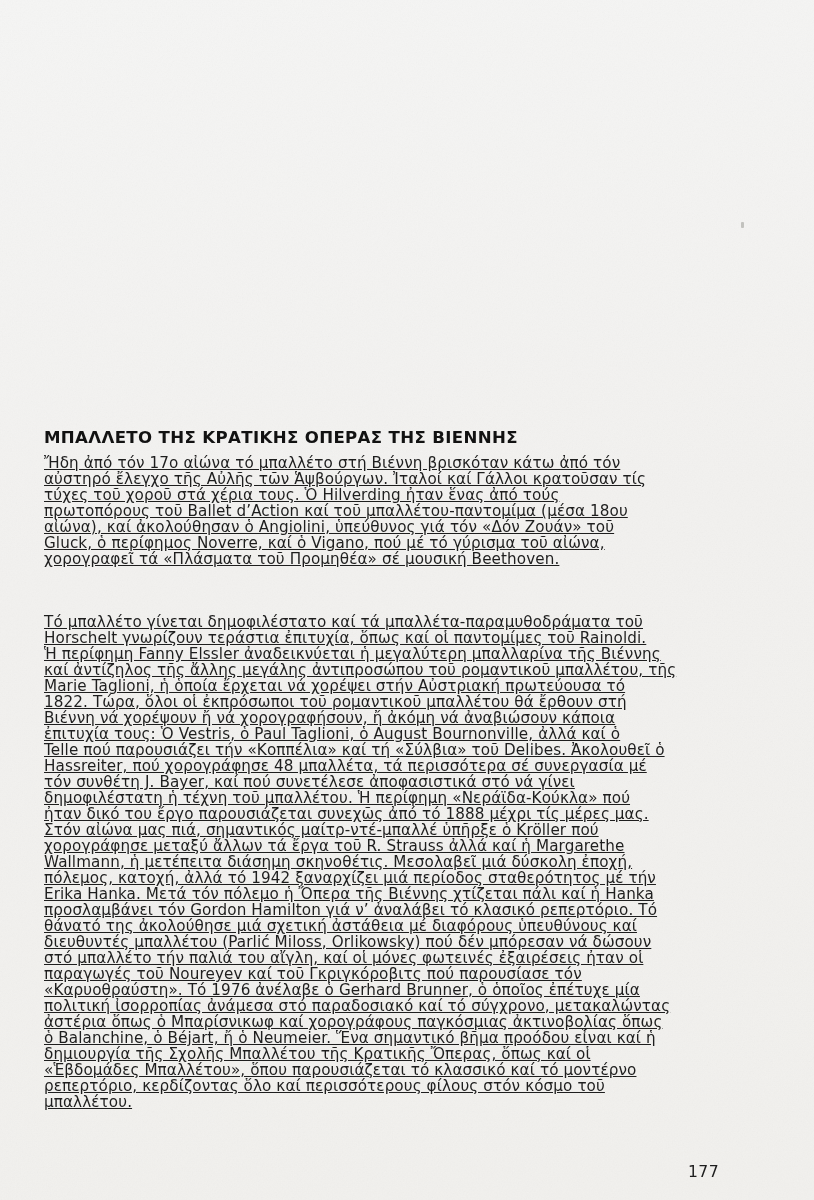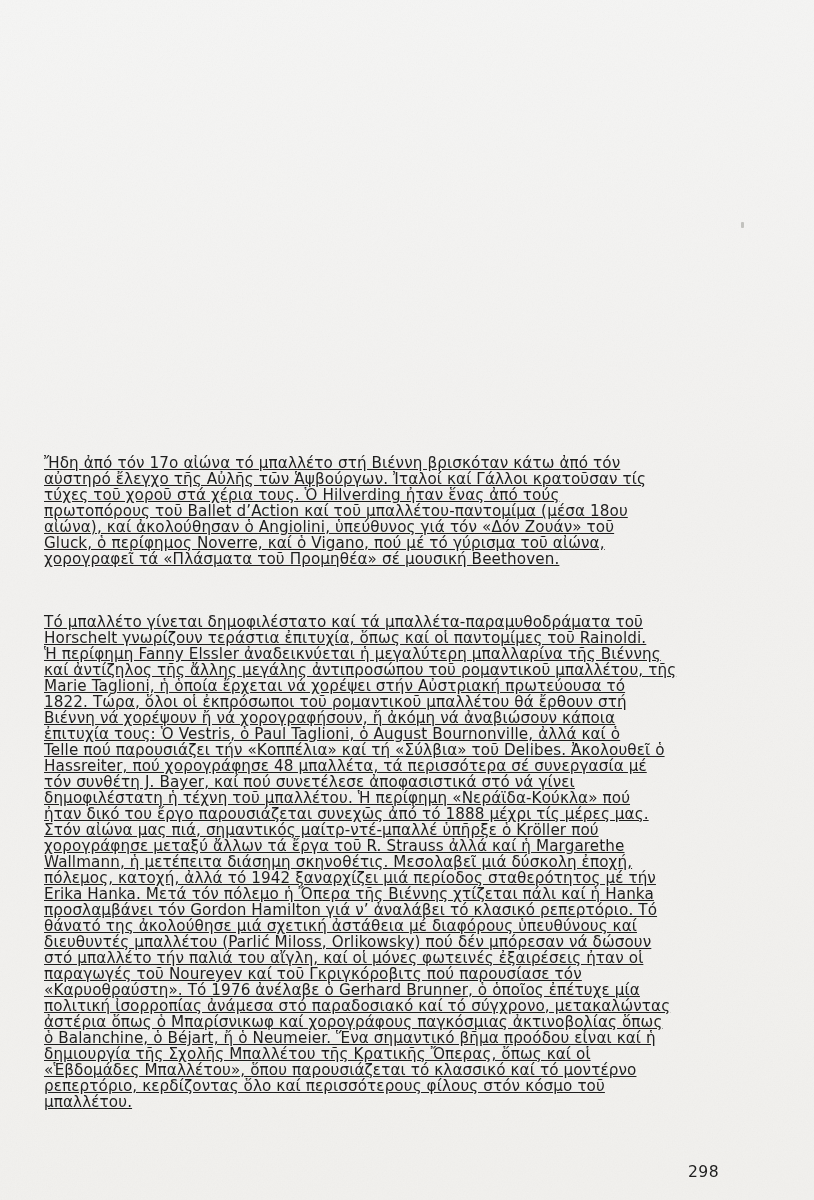--- a/index.html
+++ b/index.html
@@ -86,20 +86,21 @@
   <svg class="grain" xmlns="http://www.w3.org/2000/svg">
     <filter id="noise">
       <feTurbulence type="fractalNoise" baseFrequency="0.8" numOctaves="2" stitchTiles="stitch"></feTurbulence>
       <feColorMatrix type="saturate" values="0"></feColorMatrix>
     </filter>
     <rect width="100%" height="100%" filter="url(#noise)"></rect>
   </svg>
 
   <div class="speck"></div>
 
+  <h1 class="heading">ΜΠΑΛΛΕΤΟ ΤΗΣ ΚΡΑΤΙΚΗΣ ΟΠΕΡΑΣ ΤΗΣ ΒΙΕΝΝΗΣ</h1>
 
   <p class="body-text para1">Ἤδη ἀπό τόν 17ο αἰώνα τό μπαλλέτο στή Βιέννη βρισκόταν κάτω ἀπό τόν
 αὐστηρό ἔλεγχο τῆς Αὐλῆς τῶν Ἁψβούργων. Ἰταλοί καί Γάλλοι κρατοῦσαν τίς
 τύχες τοῦ χοροῦ στά χέρια τους. Ὁ Hilverding ἦταν ἕνας ἀπό τούς
 πρωτοπόρους τοῦ Ballet d’Action καί τοῦ μπαλλέτου-παντομίμα (μέσα 18ου
 αἰώνα), καί ἀκολούθησαν ὁ Angiolini, ὑπεύθυνος γιά τόν «Δόν Ζουάν» τοῦ
 Gluck, ὁ περίφημος Noverre, καί ὁ Vigano, πού μέ τό γύρισμα τοῦ αἰώνα,
 χορογραφεῖ τά «Πλάσματα τοῦ Προμηθέα» σέ μουσική Beethoven.</p>
 
   <p class="body-text para2">Τό μπαλλέτο γίνεται δημοφιλέστατο καί τά μπαλλέτα-παραμυθοδράματα τοῦ
@@ -127,15 +128,15 @@
 παραγωγές τοῦ Noureyev καί τοῦ Γκριγκόροβιτς πού παρουσίασε τόν
 «Καρυοθραύστη». Τό 1976 ἀνέλαβε ὁ Gerhard Brunner, ὁ ὁποῖος ἐπέτυχε μία
 πολιτική ἰσορροπίας ἀνάμεσα στό παραδοσιακό καί τό σύγχρονο, μετακαλώντας
 ἀστέρια ὅπως ὁ Μπαρίσνικωφ καί χορογράφους παγκόσμιας ἀκτινοβολίας ὅπως
 ὁ Balanchine, ὁ Béjart, ἤ ὁ Neumeier. Ἕνα σημαντικό βῆμα προόδου εἶναι καί ἡ
 δημιουργία τῆς Σχολῆς Μπαλλέτου τῆς Κρατικῆς Ὄπερας, ὅπως καί οἱ
 «Ἑβδομάδες Μπαλλέτου», ὅπου παρουσιάζεται τό κλασσικό καί τό μοντέρνο
 ρεπερτόριο, κερδίζοντας ὅλο καί περισσότερους φίλους στόν κόσμο τοῦ
 μπαλλέτου.</p>
 
-  <div class="page-number">298</div>
+  <div class="page-number">177</div>
 
 </div>
 
 </body></html>

